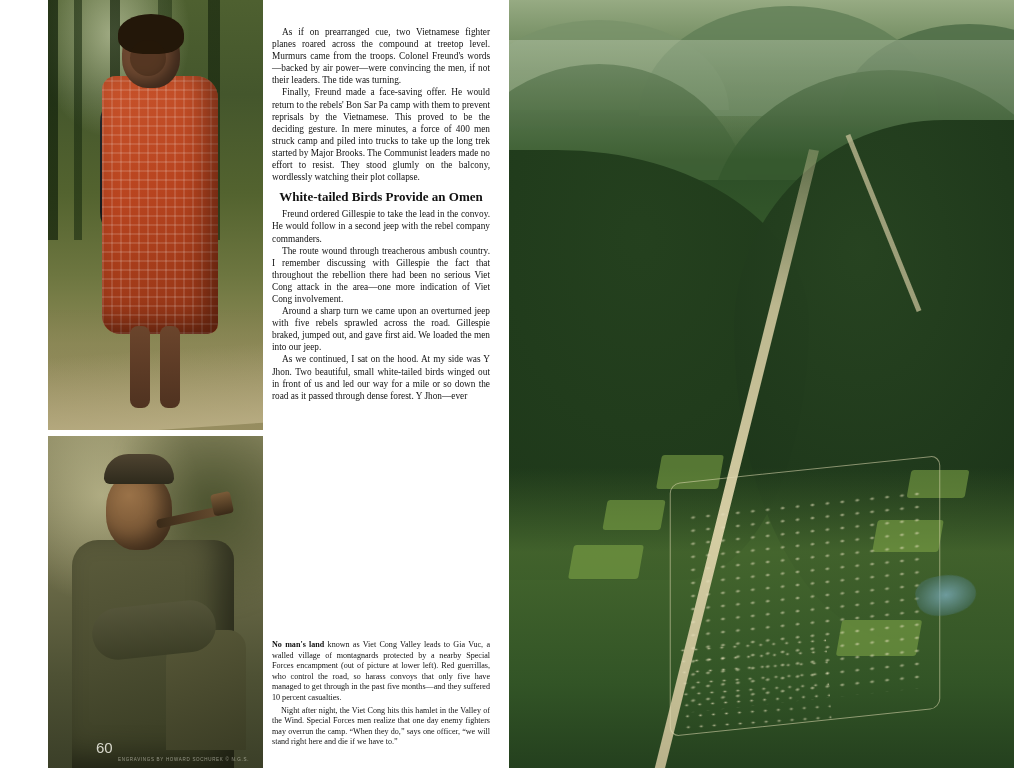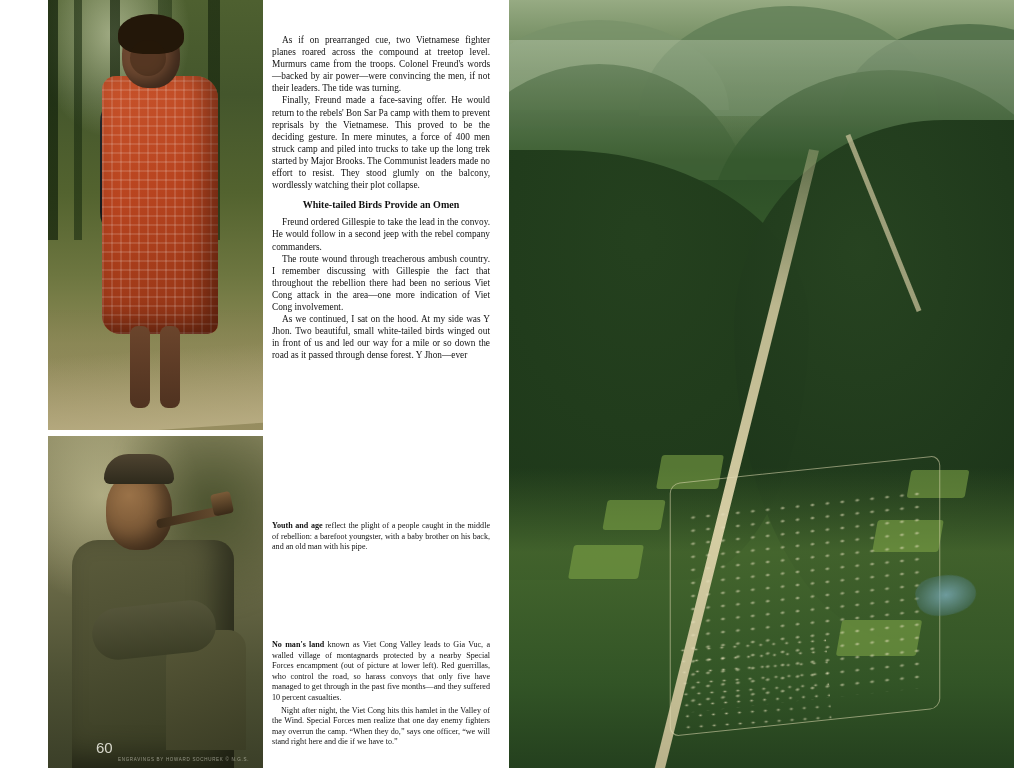--- a/index.html
+++ b/index.html
@@ -194,39 +194,39 @@
     position: absolute;
     left: 272px;
     top: 0;
     width: 218px;
     height: 768px;
     background: #ffffff;
   }
   .body-text {
     position: absolute;
     left: 0;
-    top: 34px;
+    top: 26px;
     width: 218px;
     font-family: "Liberation Serif", serif;
     font-size: 9.3px;
     line-height: 12.1px;
     color: #111111;
     text-align: justify;
   }
   .body-text p {
     margin: 0;
     text-indent: 10px;
   }
   .subhead {
     margin: 8px 0 5px 0 !important;
     text-indent: 0 !important;
     text-align: center;
     font-family: "Liberation Serif", serif;
     font-weight: bold;
-    font-size: 10px;
+    font-size: 13px;
   }
   .caption {
     position: absolute;
     left: 0;
     width: 218px;
     font-family: "Liberation Serif", serif;
     font-size: 8.1px;
     line-height: 10.6px;
     color: #111111;
     text-align: justify;
@@ -384,26 +384,24 @@
     <div class="folio">60</div>
   </div>
 
   <div class="text-col">
     <div class="body-text">
       <p>As if on prearranged cue, two Vietnamese fighter planes roared across the compound at treetop level. Murmurs came from the troops. Colonel Freund's words—backed by air power—were convincing the men, if not their leaders. The tide was turning.</p>
       <p>Finally, Freund made a face-saving offer. He would return to the rebels' Bon Sar Pa camp with them to prevent reprisals by the Vietnamese. This proved to be the deciding gesture. In mere minutes, a force of 400 men struck camp and piled into trucks to take up the long trek started by Major Brooks. The Communist leaders made no effort to resist. They stood glumly on the balcony, wordlessly watching their plot collapse.</p>
       <p class="subhead">White-tailed Birds Provide an Omen</p>
       <p>Freund ordered Gillespie to take the lead in the convoy. He would follow in a second jeep with the rebel company commanders.</p>
       <p>The route wound through treacherous ambush country. I remember discussing with Gillespie the fact that throughout the rebellion there had been no serious Viet Cong attack in the area—one more indication of Viet Cong involvement.</p>
+      <p>Around a sharp turn we came upon an overturned jeep with five rebels sprawled across the road. Gillespie braked, jumped out, and gave first aid. We loaded the men into our jeep.</p>
       <p>As we continued, I sat on the hood. At my side was Y Jhon. Two beautiful, small white-tailed birds winged out in front of us and led our way for a mile or so down the road as it passed through dense forest. Y Jhon—ever</p>
     </div>
 
-    <div class="caption caption-1">
-      <p><b>Youth and age</b><span> reflect the plight of a people caught in the middle of rebellion: a barefoot youngster, with a baby brother on his back, and an old man with his pipe.</span></p>
-    </div>
 
     <div class="caption caption-2">
       <p><b>No man's land</b><span> known as Viet Cong Valley leads to Gia Vuc, a walled village of montagnards protected by a nearby Special Forces encampment (out of picture at lower left). Red guerrillas, who control the road, so harass convoys that only five have managed to get through in the past five months—and they suffered 10 percent casualties.</span></p>
       <p>Night after night, the Viet Cong hits this hamlet in the Valley of the Wind. Special Forces men realize that one day enemy fighters may overrun the camp. “When they do,” says one officer, “we will stand right here and die if we have to.”</p>
     </div>
   </div>
 
   <div class="photo-valley">
     <div class="valley-sky"></div>
     <div class="valley-far"></div>

